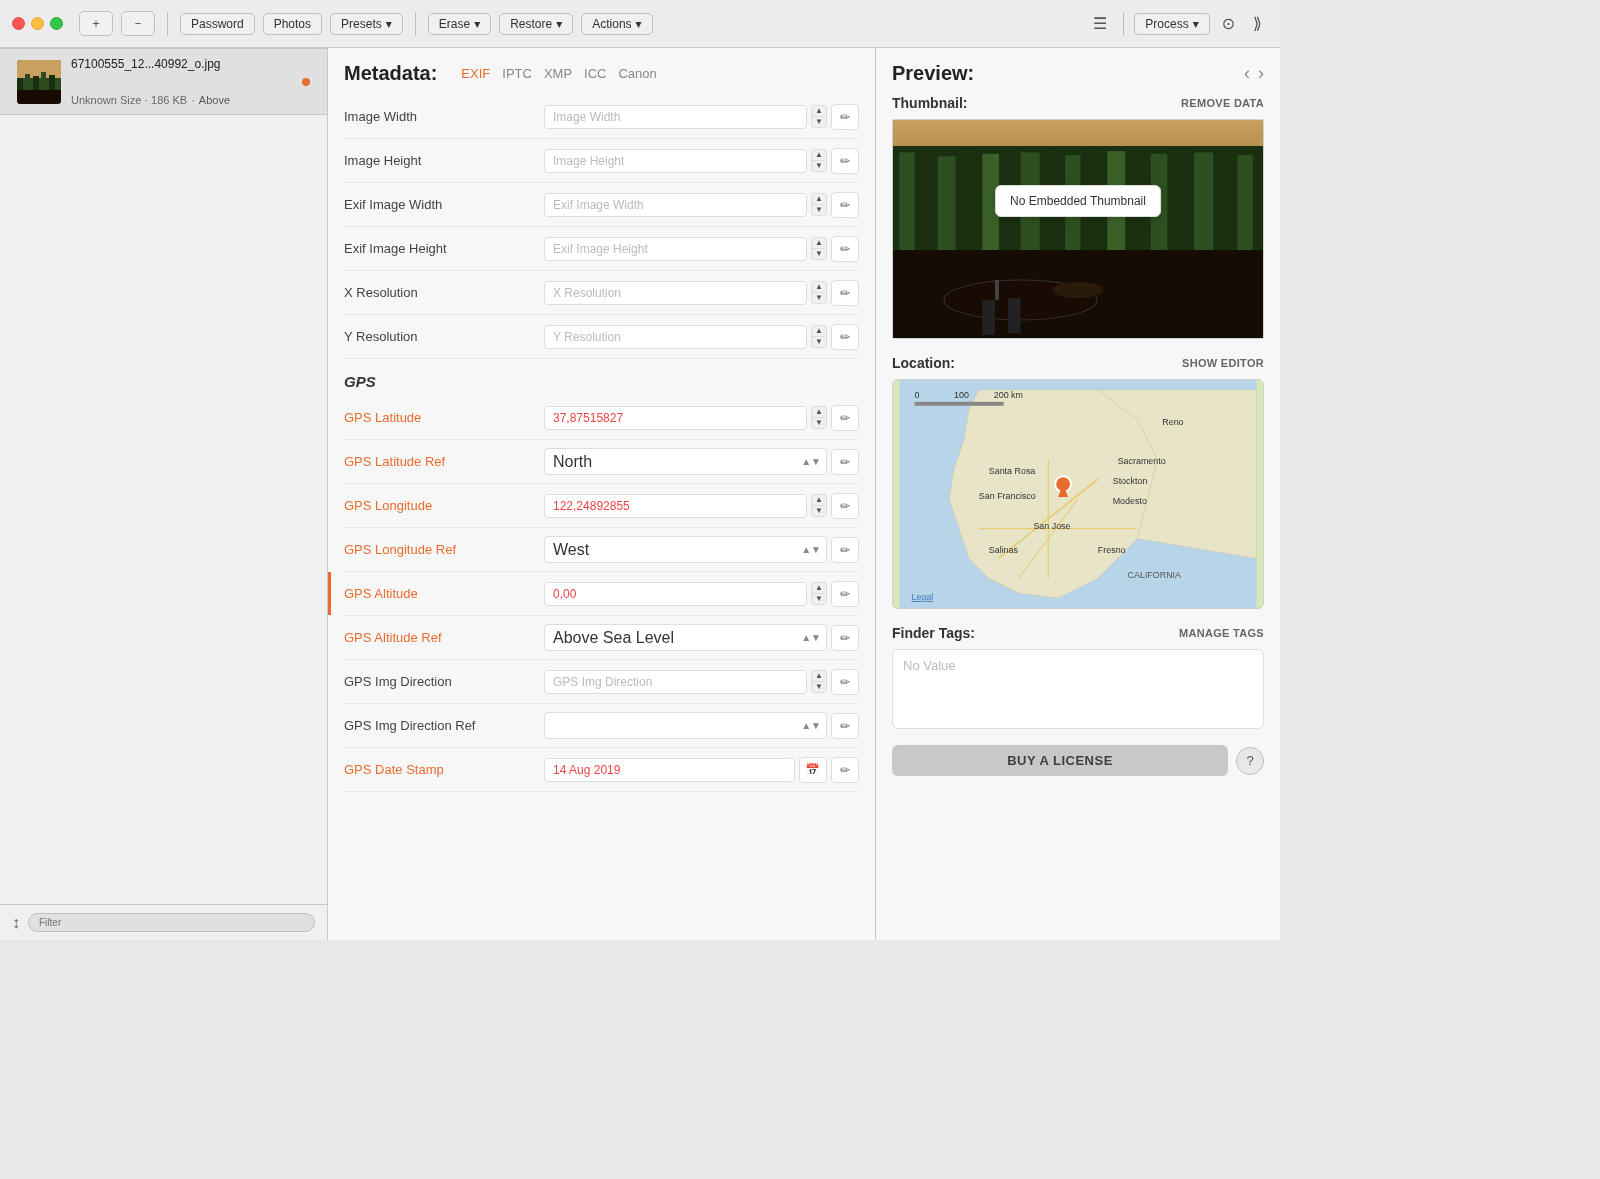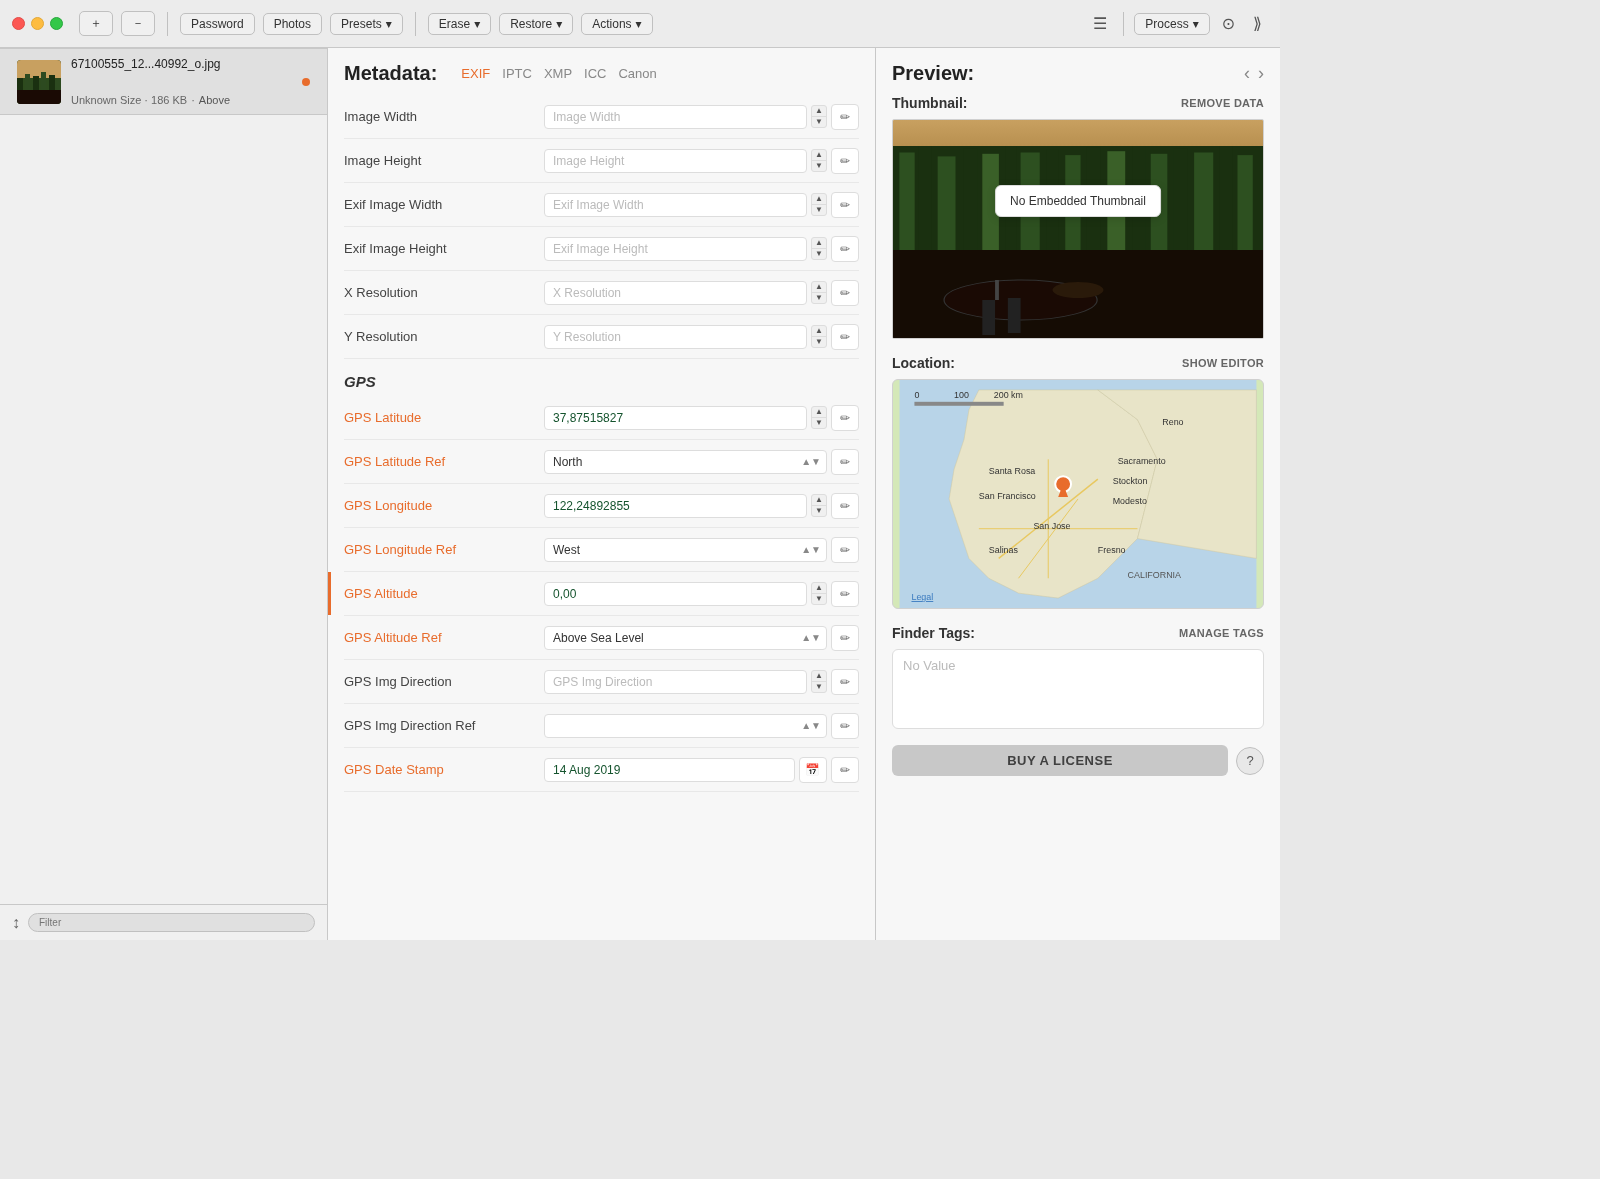--- a/index.html
+++ b/index.html
@@ -213,21 +213,21 @@
       flex: 1;
       background: white;
       border: 1px solid #ddd;
       border-radius: 4px;
       padding: 4px 8px;
       font-size: 12px;
       color: #333;
       outline: none;
     }
     .meta-input::placeholder { color: #bbb; }
-    .meta-input.has-value { color: #14532d; }
+    .meta-input.has-value { color: #ef4444; }
     .meta-spinner {
       display: flex;
       flex-direction: column;
       background: #f0f0f0;
       border: 1px solid #ddd;
       border-radius: 3px;
       overflow: hidden;
       width: 16px;
     }
     .meta-spinner span {
@@ -258,21 +258,21 @@
       display: flex;
       align-items: center;
       position: relative;
     }
     .select-wrap select {
       width: 100%;
       background: white;
       border: 1px solid #ddd;
       border-radius: 4px;
       padding: 4px 19px 4px 8px;
-      font-size: 12px;
+      font-size: 16px;
       color: #333;
       outline: none;
       appearance: none;
       cursor: pointer;
     }
     .select-arrow {
       position: absolute;
       right: 6px;
       font-size: 10px;
       color: #888;

